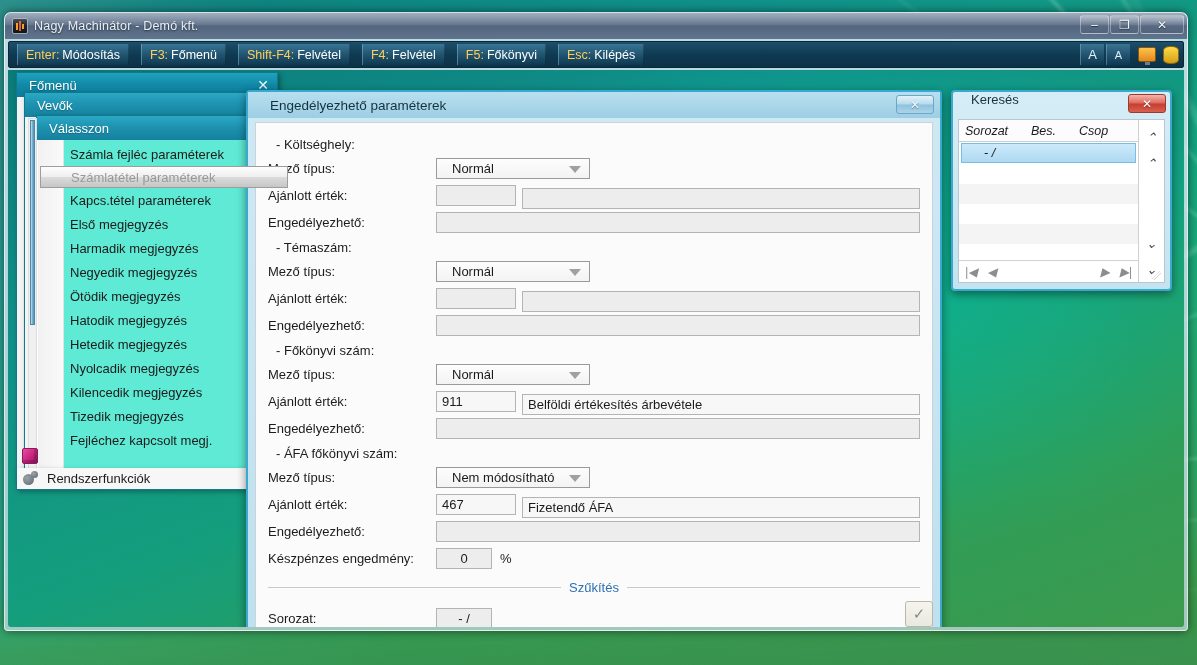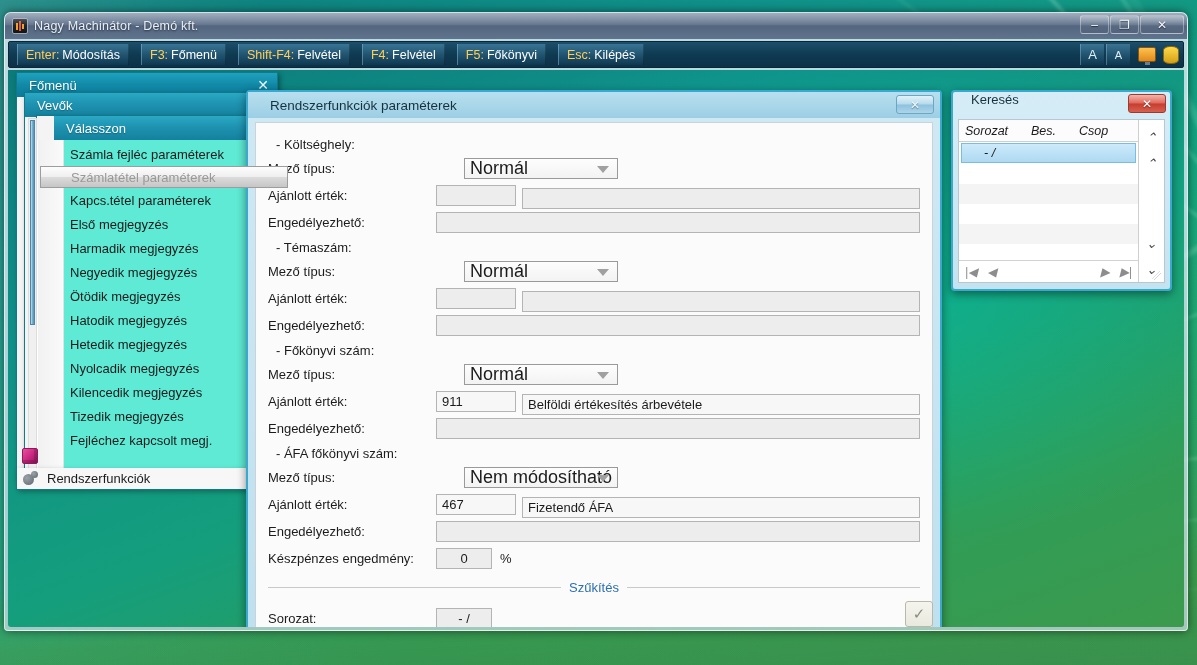--- a/index.html
+++ b/index.html
@@ -172,21 +172,21 @@
     color:#eaf7fb; font-size:14px; line-height:1;
   }
   .panel-body { background:#ffffff; position:absolute; left:0; right:0; top:24px; bottom:0; }
 
   
   #pnl0 { left: 8px; top: 2px; width: 262px; height: 408px; }
   #pnl0 > .panel-head { background: linear-gradient(180deg,#1ea2bd 0%, #1189a7 50%, #0b7b98 100%); }
   
   #pnl1 { left: 16px; top: 22px; width: 262px; height: 388px; }
   
-  #pnl2 { left: 28px; top: 45px; width: 258px; height: 366px; padding-left: 17px; }
+  #pnl2 { left: 28px; top: 45px; width: 258px; height: 366px; }
 
   .menulist {
     position:absolute; left:1px; right:1px; top:0; bottom:1px;
     background:#5eead4; padding-top:2px;
     display:flex; flex-direction:column;
   }
   .menulist .gutter {
     position:absolute; left:0; top:0; bottom:0; width:26px;
     background: linear-gradient(90deg,#f1f1f1,#fafafa);
     border-right:1px solid #e3e3e3;
@@ -275,22 +275,22 @@
   .row {
     display:flex; align-items:center; height: 26px; margin-bottom: 1px;
   }
   .row .lbl {
     width: 168px; font-size: 13px; color:#1c1c1c; flex:0 0 auto;
   }
   .combo {
     width: 154px; height: 21px; position:relative;
     background: linear-gradient(180deg,#fdfdfd,#f3f3f3);
     border:1px solid #9a9a9a;
-    font-size: 18px; color:#1b1b1b;
-    display:flex; align-items:center; padding-left:5px;margin-left:28px;
+    font-size: 13px; color:#1b1b1b;
+    display:flex; align-items:center; padding-left:15px;
   }
   .combo .carot {
     position:absolute; right: 8px; top: 7px;
     width:0;height:0;border-left:6px solid transparent;border-right:6px solid transparent;
     border-top:7px solid #a0a0a0;
   }
   .fld {
     height: 21px; background: #ededed;
     border:1px solid #b4b4b4;
     font-size: 13px; color:#1b1b1b;
@@ -531,21 +531,21 @@
 
       <div class="cube-icon"></div>
 
       <div id="sysrow">
         <span class="gear-icon"></span>
         <span>Rendszerfunkciók</span>
       </div>
 
       <div id="dlg">
         <div id="dlg-head">
-          <span>Rendszerfunkciók paraméterek</span>
+          <span>Engedélyezhető paraméterek</span>
           <div id="dlg-close">
             <span>✕</span>
           </div>
         </div>
 
         <div id="dlg-body">
           <div id="dlg-form">
 
             <div class="grp-title">- Költséghely:</div>
             <div class="row">

